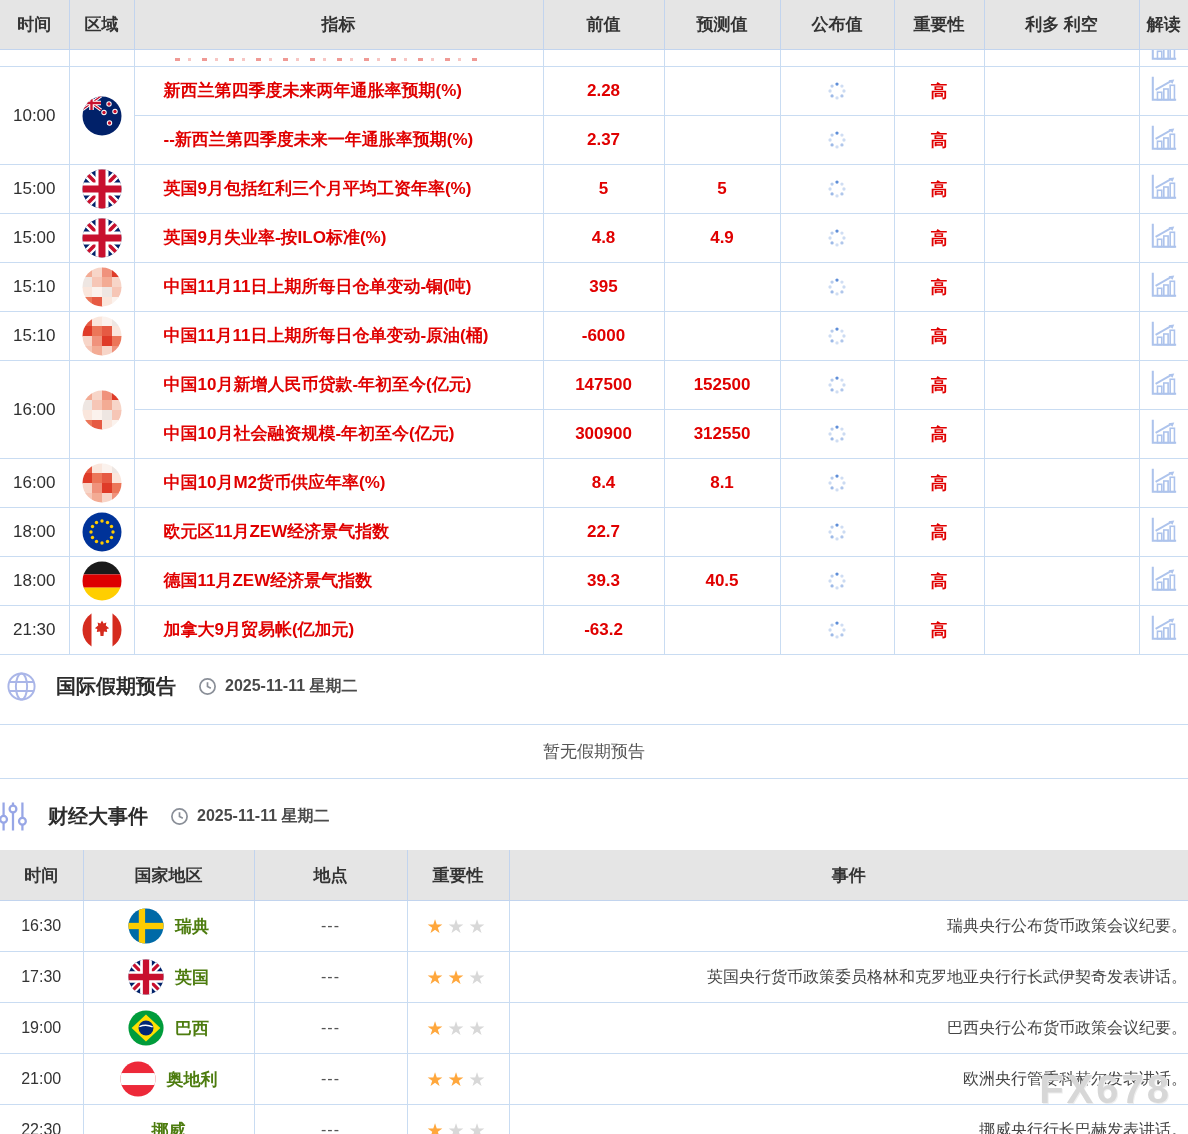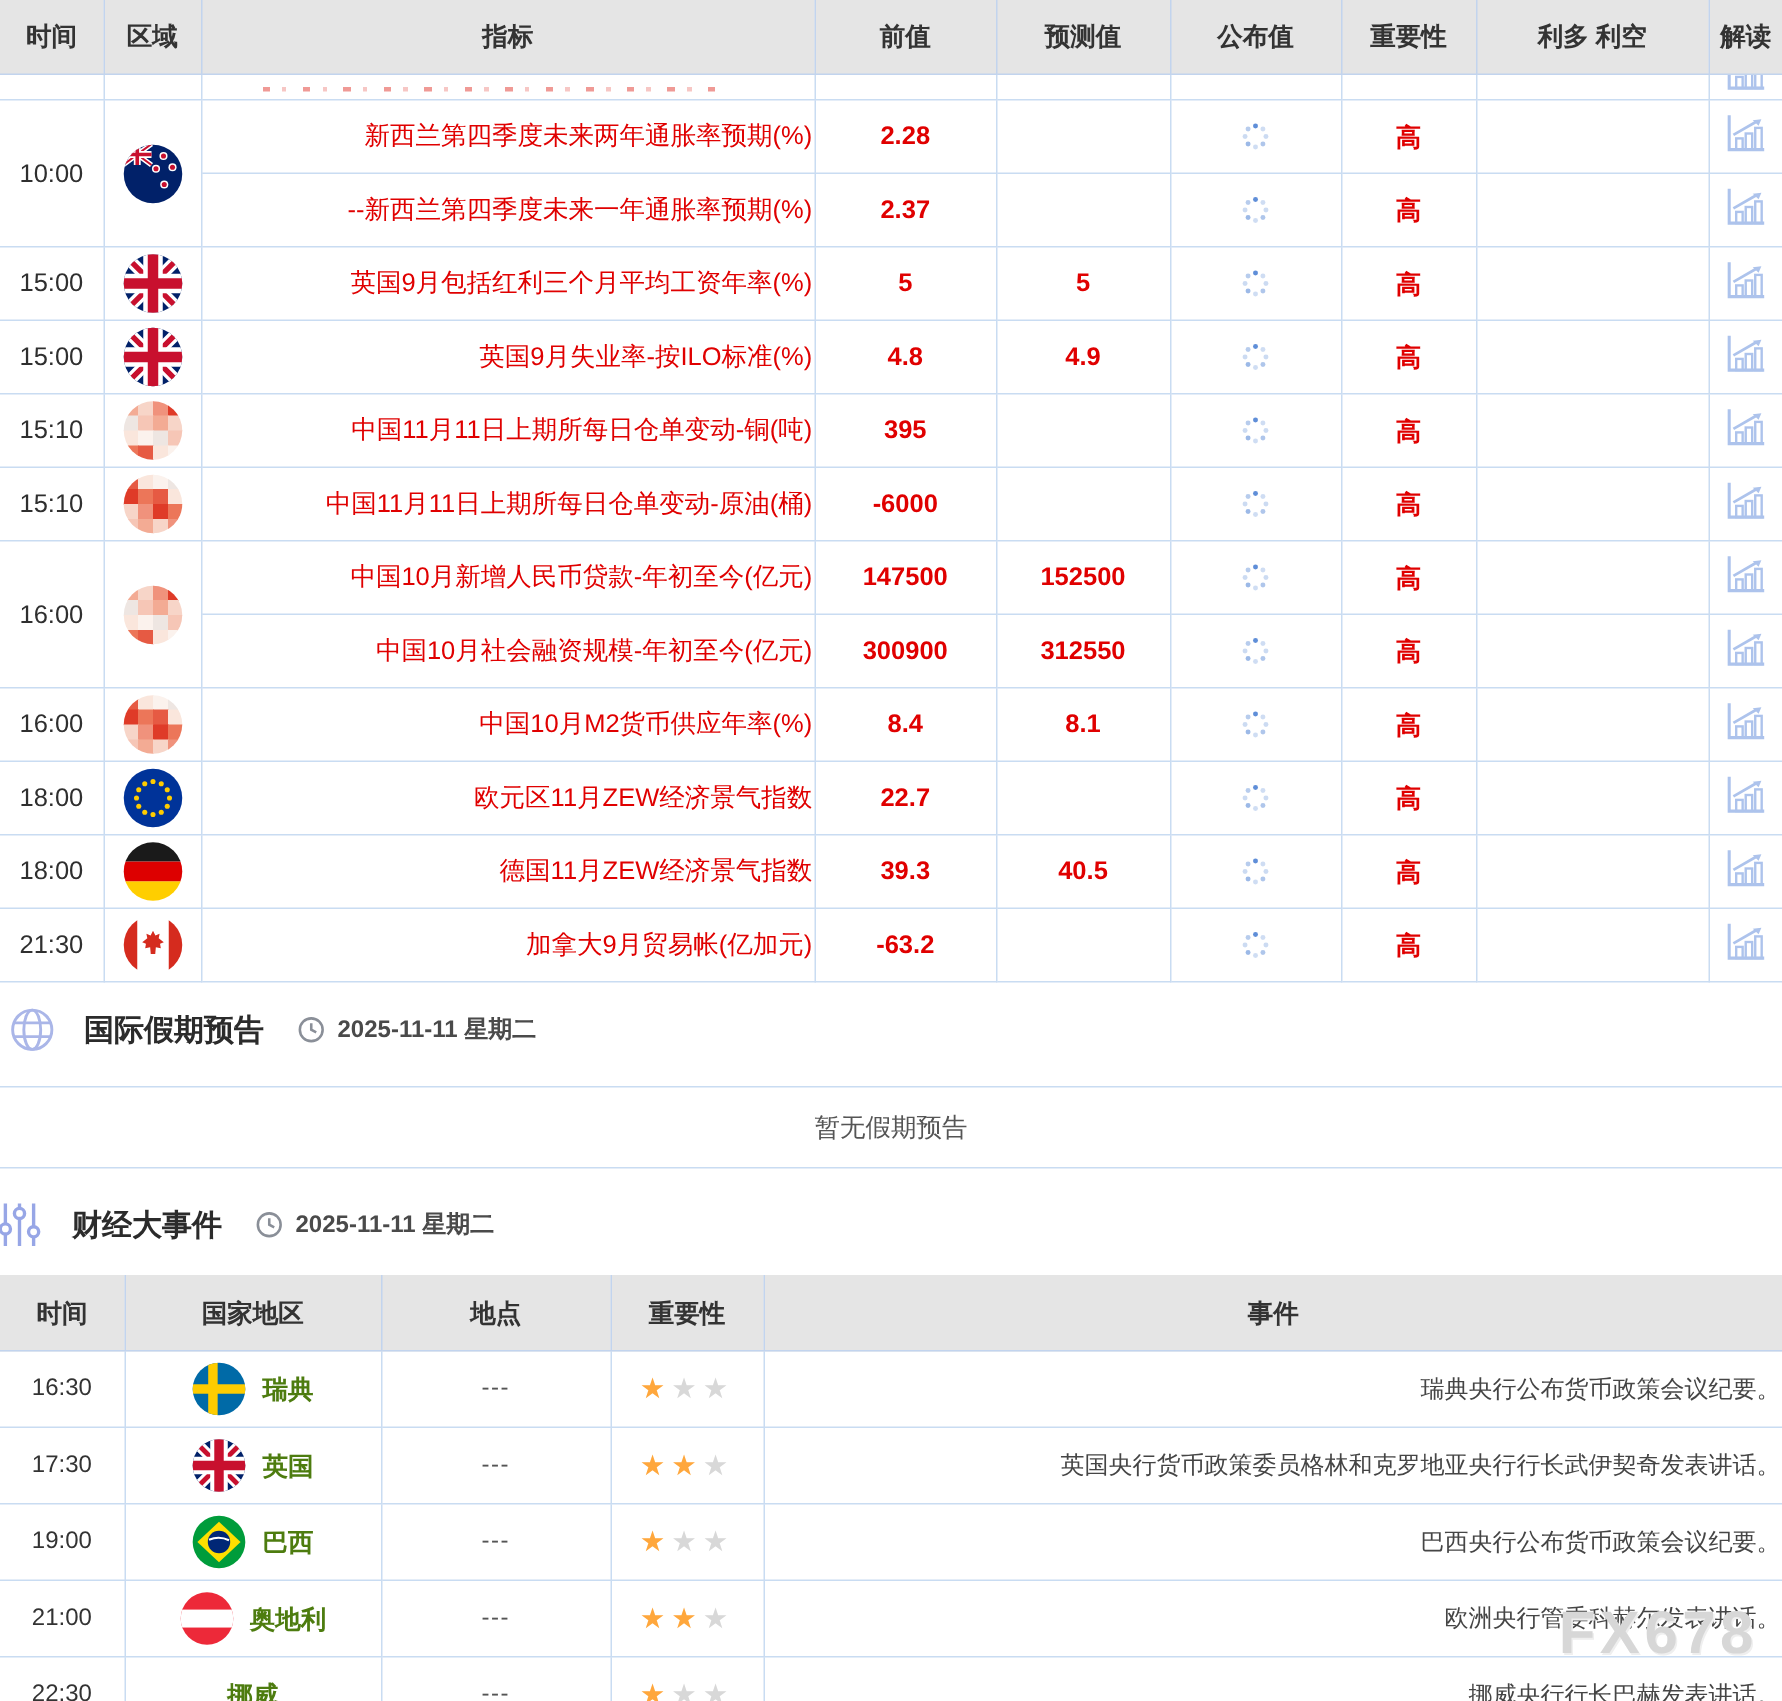--- a/index.html
+++ b/index.html
@@ -21,21 +21,21 @@
   td:last-child{border-right:none}
   #eco tr.data{height:49px}
   #eco tr.partial td{height:16px;padding:0}
   .clip16{height:16px;overflow:hidden;position:relative}
   .smudge{
     position:absolute;left:40px;right:60px;bottom:5px;height:3px;
     background:repeating-linear-gradient(90deg,rgba(221,30,20,.45) 0 5px,transparent 5px 13px,rgba(221,30,20,.25) 13px 16px,transparent 16px 27px);
   }
   .icon-sliver{position:absolute;left:50%;margin-left:-15px;top:-16px}
   .red{color:#e00000;font-weight:bold}
-  .indicator{display:block;text-align:right;padding-left:28px;color:#e00000;font-weight:normal;font-size:17px;line-height:1.25;cursor:pointer}
+  .indicator{display:block;text-align:left;padding-left:28px;color:#e00000;font-weight:bold;font-size:17px;line-height:1.25;cursor:pointer}
   .time-cell{color:#2f2f2f;font-size:17px}
   .flag-wrap{display:inline-flex;align-items:center;justify-content:center;vertical-align:middle}
   .interp{display:inline-flex;cursor:pointer}
   .section-head{display:flex;align-items:center;padding:16px 0 13px 6px}
   .sec-title{font-size:20px;font-weight:bold;color:#2b2b2b;margin-left:19px}
   .sec-date{font-size:16px;font-weight:bold;color:#4a4a4a;margin-left:8px}
   .sec-clock{margin-left:22px;display:inline-flex}
   .empty-row{
     border-top:1px solid #c9dcf2;border-bottom:1px solid #c9dcf2;height:53px;margin-top:9px;
     display:flex;align-items:center;justify-content:center;font-size:17px;color:#555;

